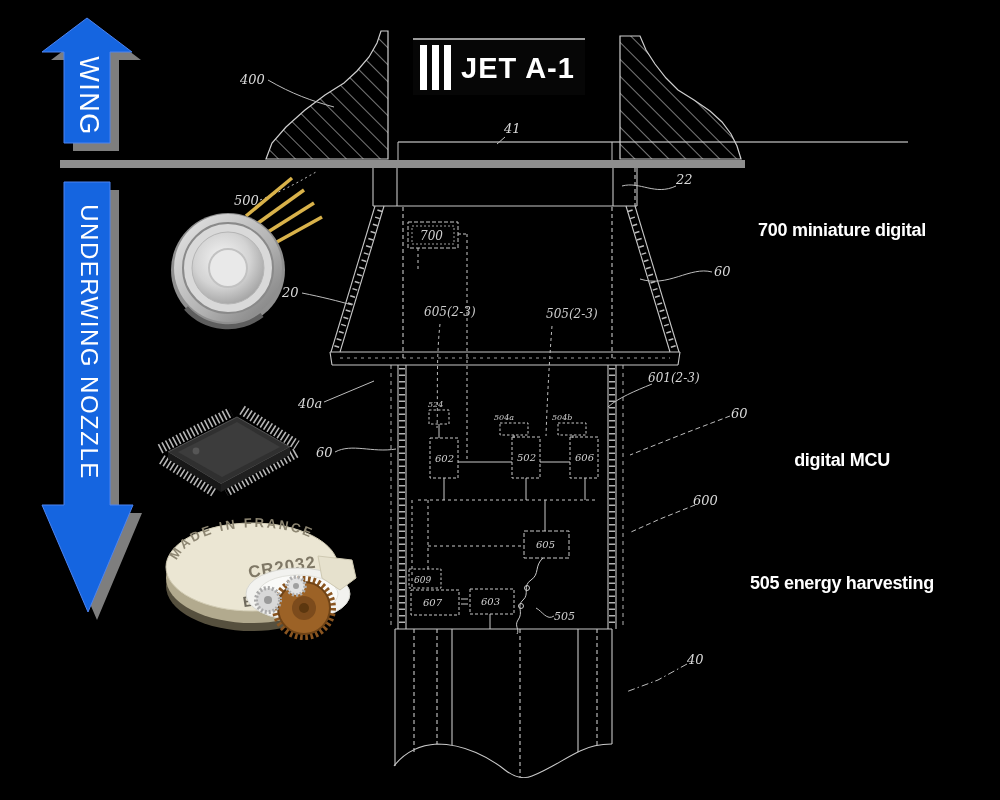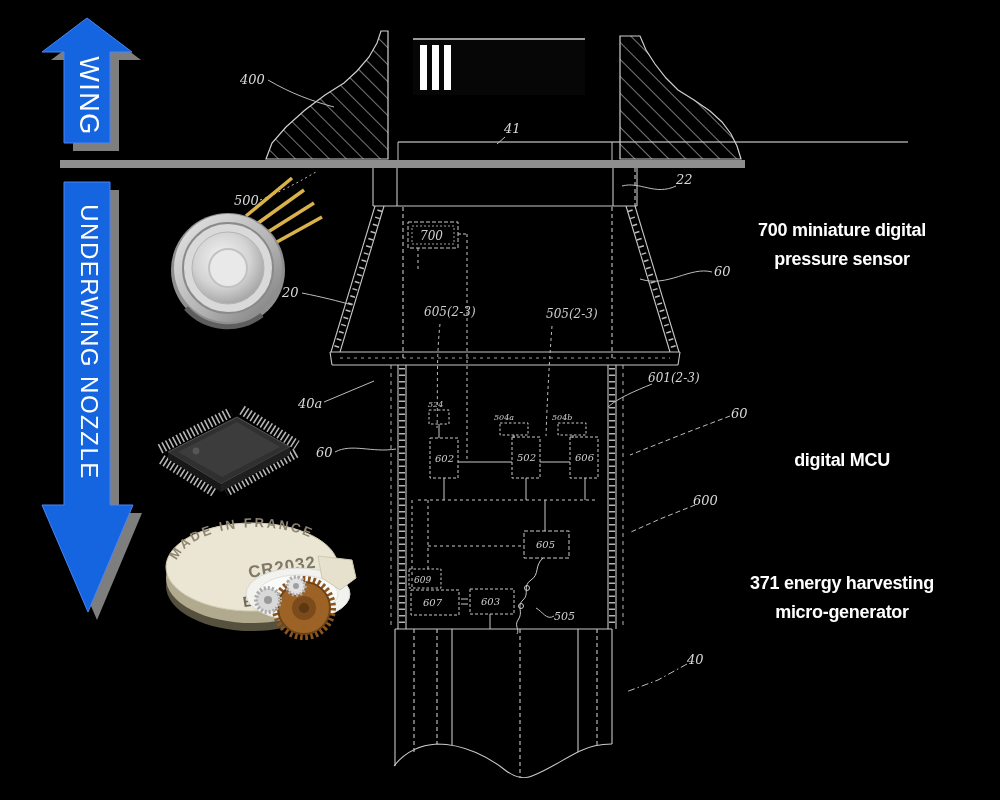--- a/index.html
+++ b/index.html
@@ -274,27 +274,26 @@
     </g>
   </svg>
 
   <div class="rotlabel wing-label">WING</div>
   <div class="rotlabel nozzle-label">UNDERWING NOZZLE</div>
 
   <div class="badge">
     <div class="stripe s1"></div>
     <div class="stripe s2"></div>
     <div class="stripe s3"></div>
+    <div class="btext">JET A-1</div>
   </div>
 
   <div class="annot annot-sensor">
     <div>700 miniature digital</div>
-    <div>pressure sensor</div>
   </div>
   <div class="annot annot-mcu">
     <div>digital  MCU</div>
   </div>
   <div class="annot annot-gen">
-    <div>371 energy harvesting</div>
-    <div>micro-generator</div>
+    <div>505 energy harvesting</div>
   </div>
 
 </div>
 
 </body></html>

